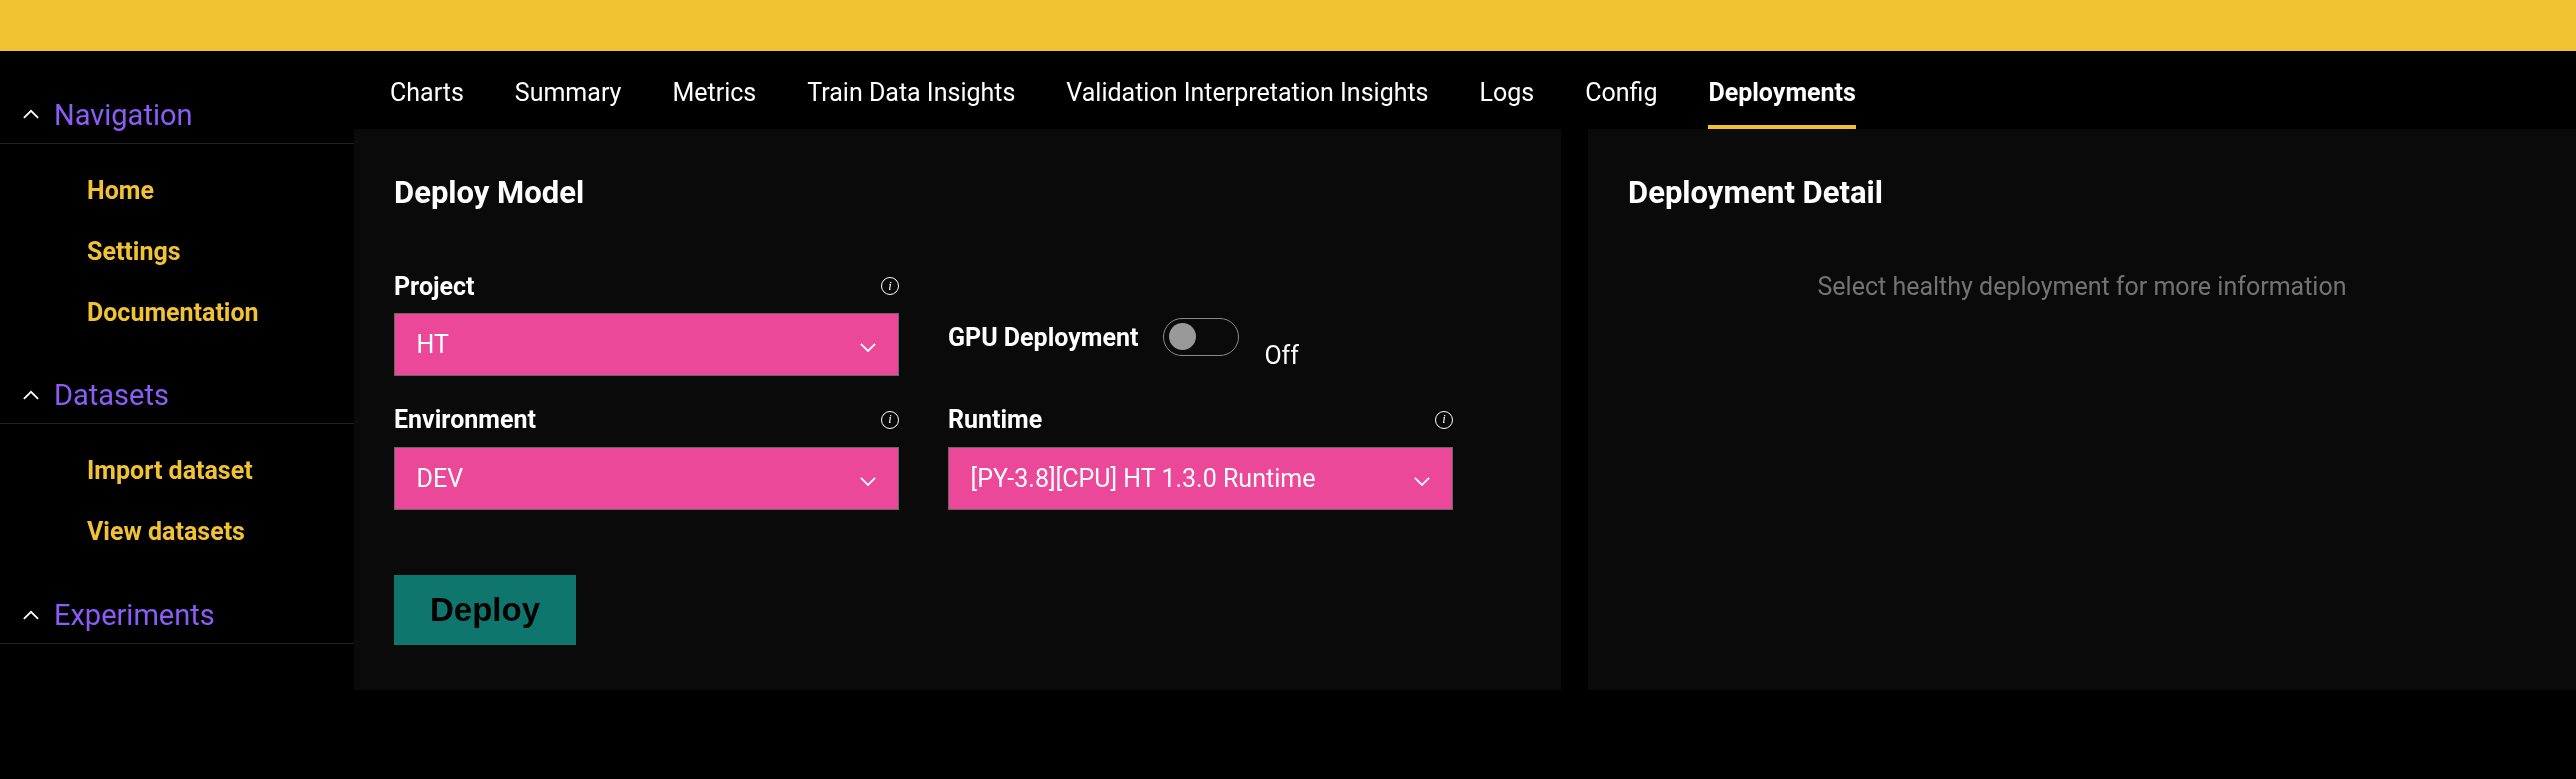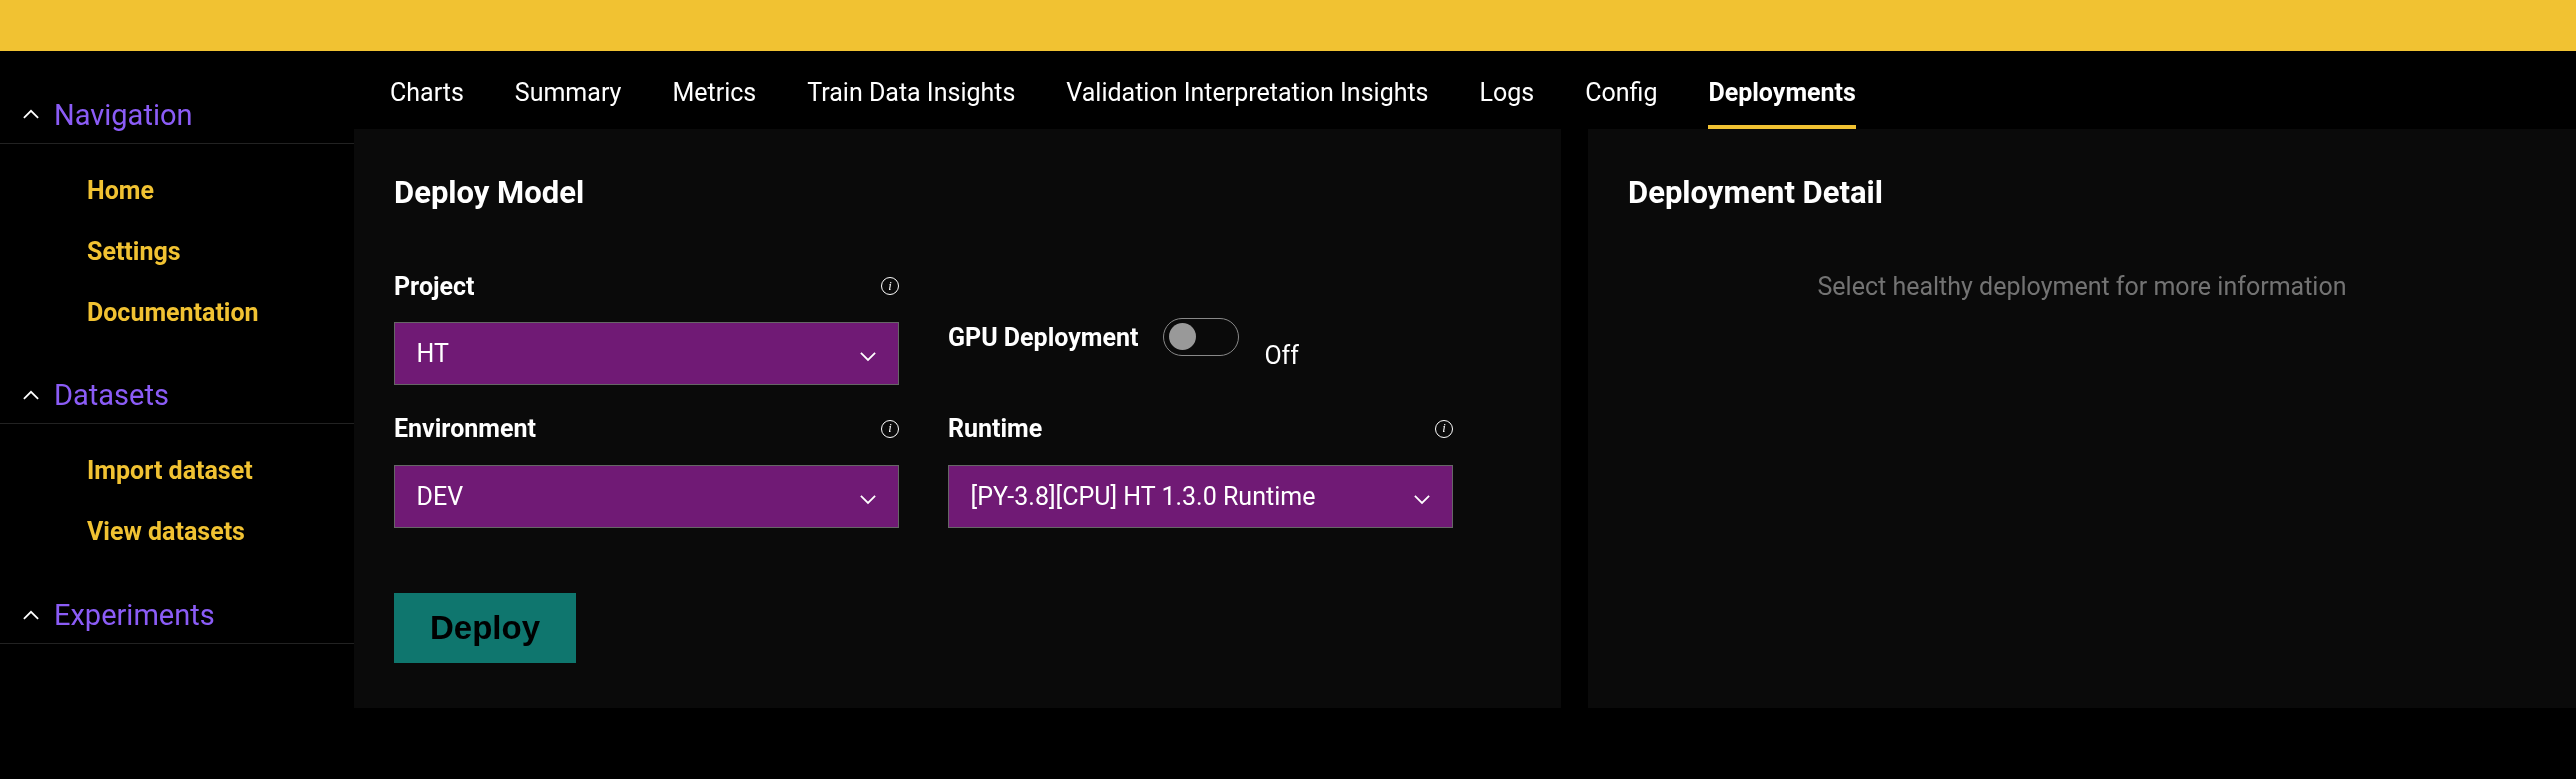--- a/index.html
+++ b/index.html
@@ -116,21 +116,20 @@
     }
     .form-row {
       display: flex;
       gap: 49px;
       margin-bottom: 29px;
     }
     .form-group {
       display: flex;
       flex-direction: column;
       position: relative;
-      gap: 9px;
     }
     .form-group-w1 {
       width: 505px;
     }
     .form-group-w2 {
       width: 505px;
     }
     .form-label-row {
       display: flex;
       align-items: center;
@@ -150,21 +149,21 @@
       display: inline-flex;
       align-items: center;
       justify-content: center;
       font-size: 12.6px;
       font-style: italic;
       font-family: Georgia, serif;
       color: #fff;
     }
     .select-box {
       border: 0.9px solid #666;
-      background: #701a75;
+      background: #ec4899;
       height: 63px;
       display: flex;
       align-items: center;
       justify-content: space-between;
       padding: 0 21.6px;
       font-size: 25px;
       color: #fff;
       cursor: pointer;
     }
     .chevron-down {

